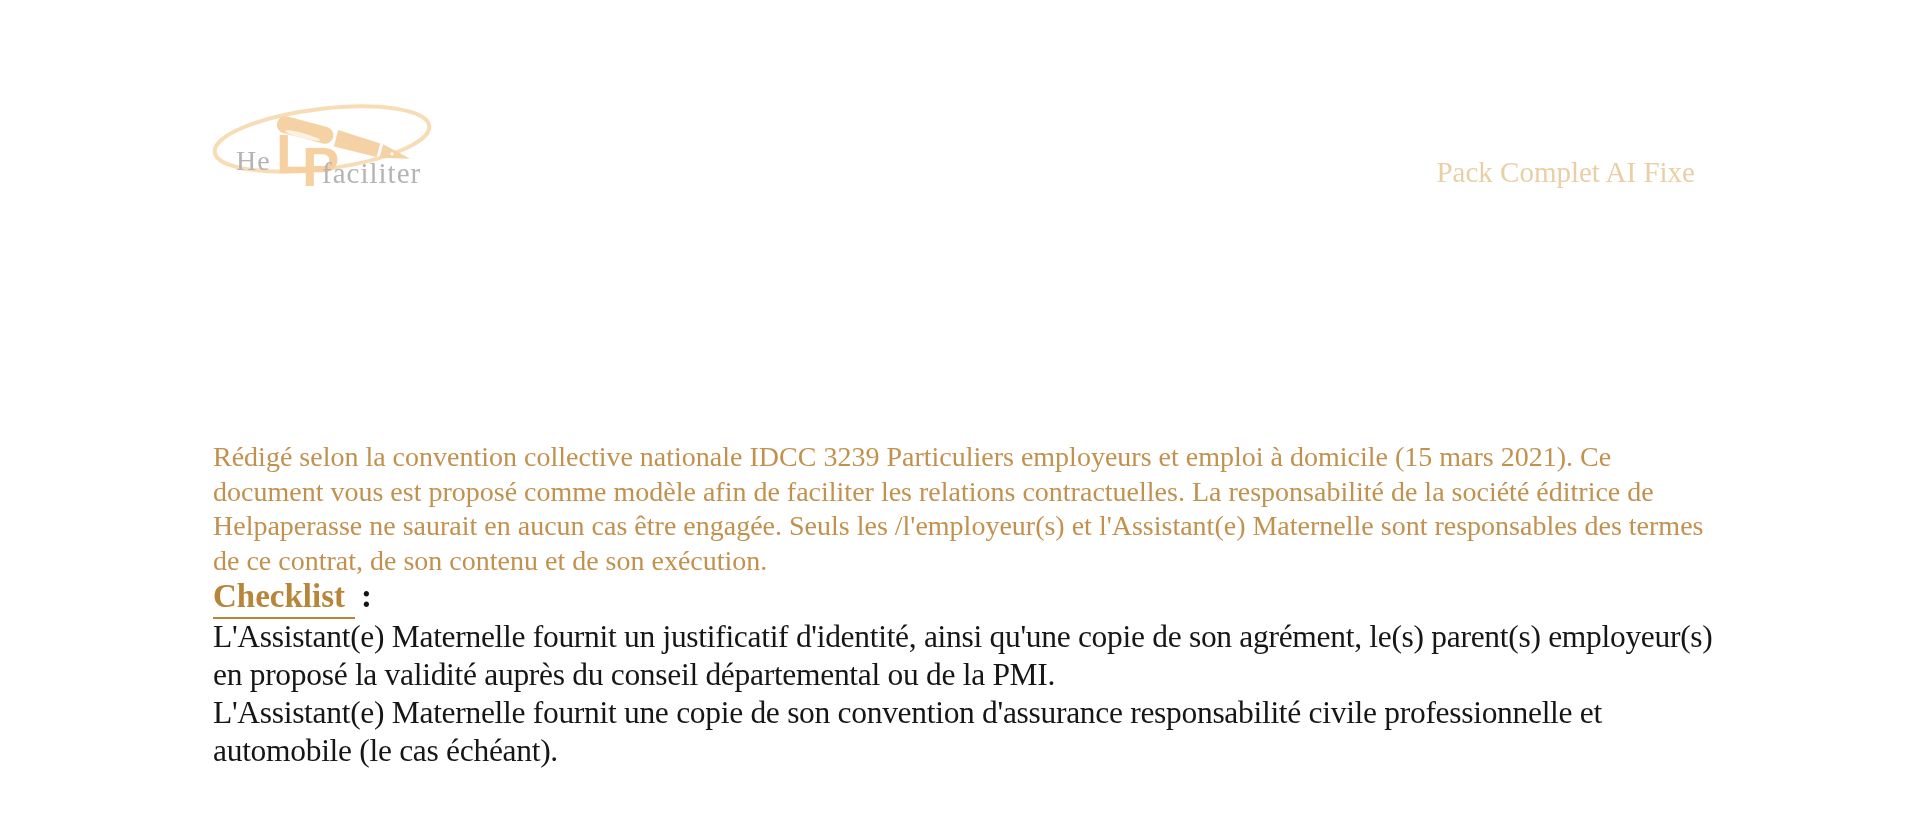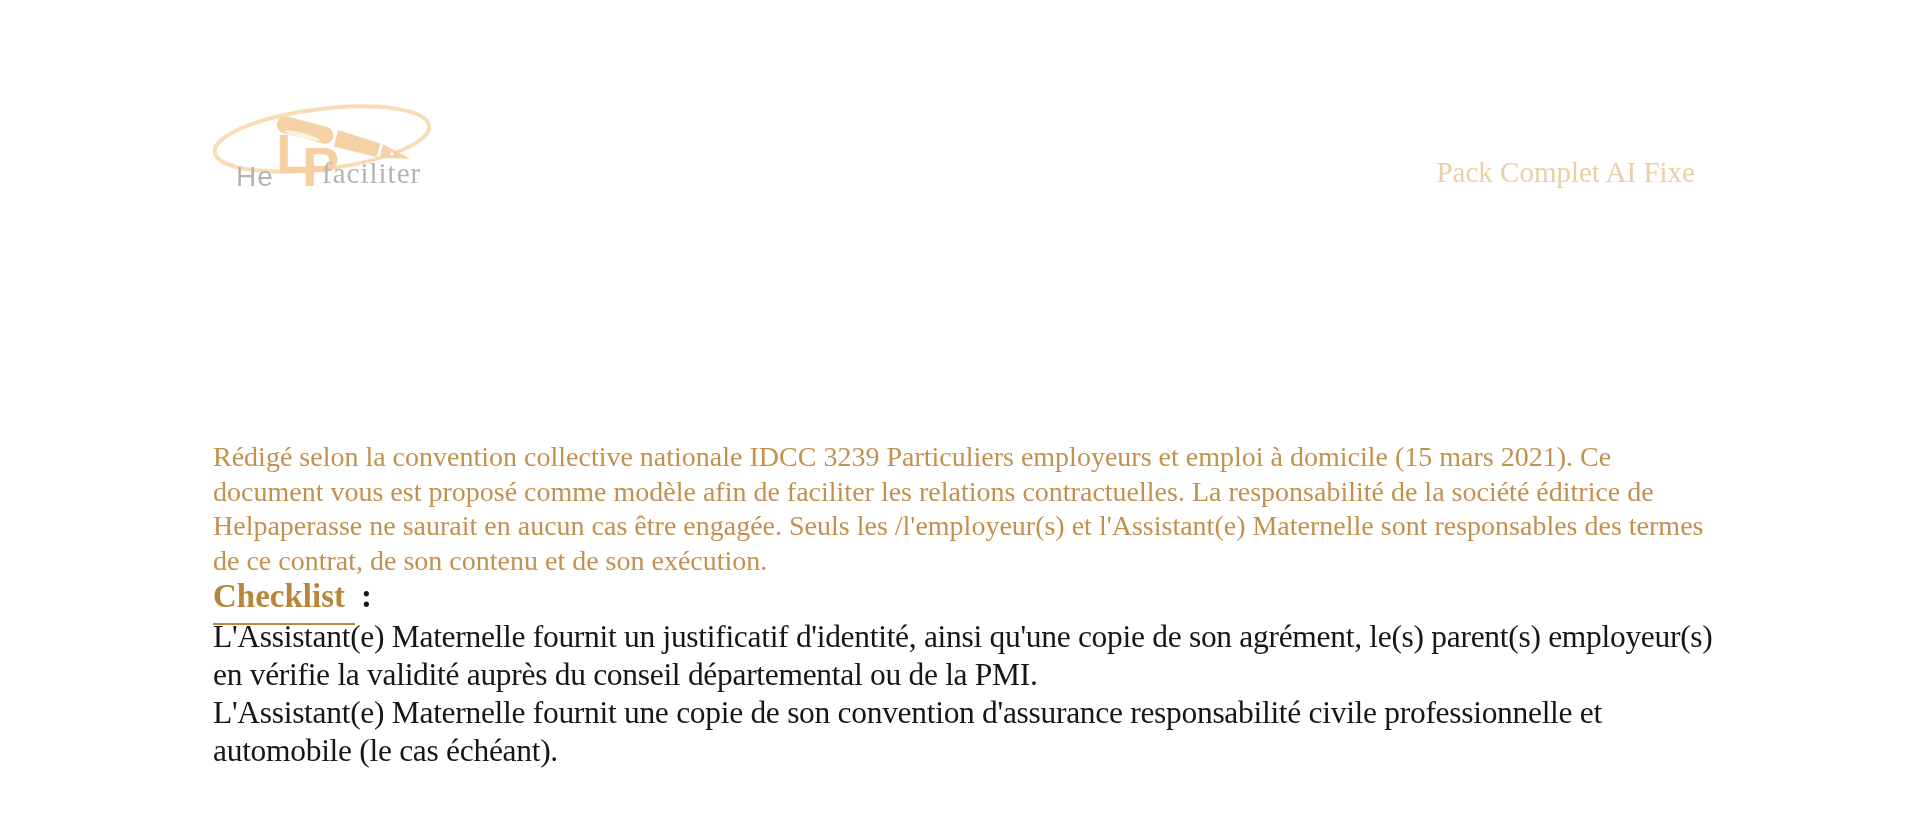--- a/index.html
+++ b/index.html
@@ -6,21 +6,21 @@
   html, body { width:1919px; height:826px; background:#ffffff; overflow:hidden; }
   body { font-family:"Liberation Serif", "DejaVu Serif", serif; position:relative; }
 
   .page { position:absolute; left:0; top:0; width:1919px; height:826px; background:#ffffff; }
 
   
   .logo { position:absolute; left:210px; top:103px; width:245px; height:105px; }
   .logo-art { position:absolute; left:0; top:0; width:245px; height:105px; }
   .logo-he {
     position:absolute; left:26px; top:42px; font-size:28px; color:#b5b3b3;
-    font-family:Liberation Sans, sans-serif; letter-spacing:1px;margin-top:16px;
+    font-family:Liberation Serif, serif; letter-spacing:1px;
   }
   .logo-l, .logo-p {
     position:absolute; font-family:"Liberation Sans", sans-serif; font-weight:bold;
     font-size:56px; line-height:1; color:#f6d0a0;
   }
   .logo-l { left:66px; top:23px; }
   .logo-p { left:92px; top:36px; }
   .logo-aperasse {
     position:absolute; left:112px; top:54px; font-size:29px; color:#b5b3b3;
     font-family:"Liberation Serif", serif; letter-spacing:1px;
@@ -58,21 +58,21 @@
   .disclaimer {
     position:absolute; left:213px; top:440px; width:1492px;
     font-size:28px; line-height:34.5px; color:#c2914e;
     font-family:"Liberation Serif", serif; text-align:left;
   }
 
   
   .checklist-heading-row { position:absolute; left:213px; top:578px; height:40px; }
   .checklist-heading {
     display:inline-block; font-size:33px; font-weight:bold; color:#b8863b;
-    border-bottom:2px solid #b8863b; padding-right:10px; padding-bottom:8px;
+    border-bottom:2px solid #b8863b; padding-right:10px; padding-bottom:2px;
     font-family:"Liberation Serif", serif;
   }
   .checklist-colon { font-size:33px; font-weight:bold; color:#141414; margin-left:6px; }
 
   
   .checklist-body {
     position:absolute; left:213px; top:618px; width:1500px;
     font-size:31.5px; line-height:38px; color:#161616; letter-spacing:-0.3px;
     font-family:"Liberation Serif", serif;
   }
@@ -103,17 +103,17 @@
   <div class="pack-label">Pack Complet AI Fixe</div>
 
 
   <p class="disclaimer">Rédigé selon la convention collective nationale IDCC 3239 Particuliers employeurs et emploi à domicile (15 mars 2021). Ce document vous est proposé comme modèle afin de faciliter les relations contractuelles. La responsabilité de la société éditrice de Helpaperasse ne saurait en aucun cas être engagée. Seuls les /l'employeur(s) et l'Assistant(e) Maternelle sont responsables des termes de ce contrat, de son contenu et de son exécution.</p>
 
   <div class="checklist-heading-row">
     <span class="checklist-heading">Checklist</span><span class="checklist-colon">:</span>
   </div>
 
   <div class="checklist-body">
-    <p class="checklist-item">L'Assistant(e) Maternelle fournit un justificatif d'identité, ainsi qu'une copie de son agrément, le(s) parent(s) employeur(s) en vérifie la validité auprès du conseil départemental ou de la PMI.</p>
+    <p class="checklist-item">L'Assistant(e) Maternelle fournit un justificatif d'identité, ainsi qu'une copie de son agrément, le(s) parent(s) employeur(s) en proposé la validité auprès du conseil départemental ou de la PMI.</p>
     <p class="checklist-item">L'Assistant(e) Maternelle fournit une copie de son convention d'assurance responsabilité civile professionnelle et automobile (le cas échéant).</p>
   </div>
 
 </div>
 
 </body></html>

